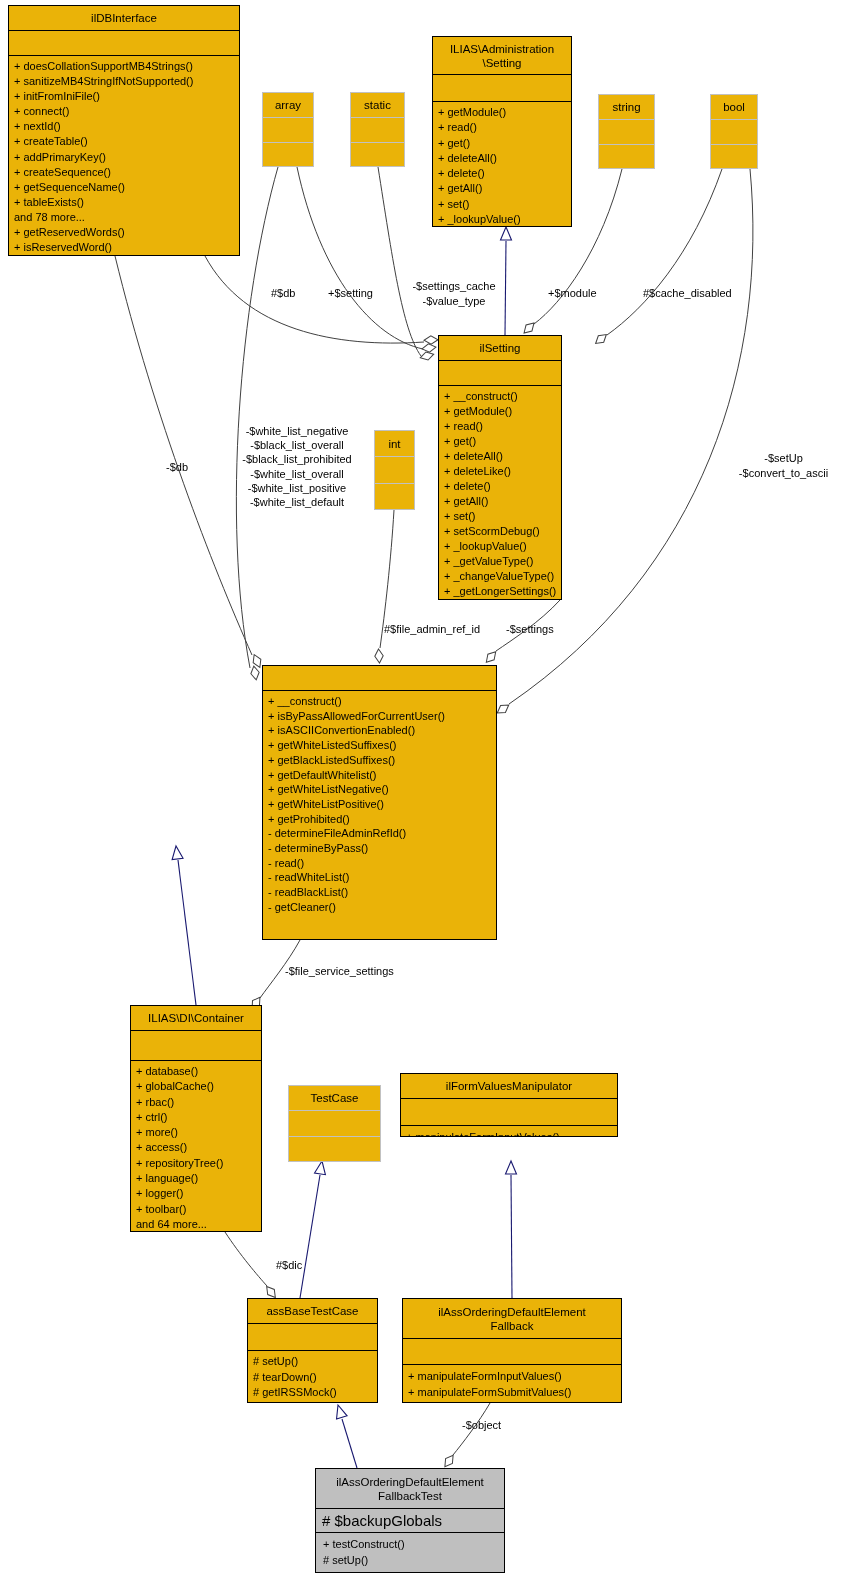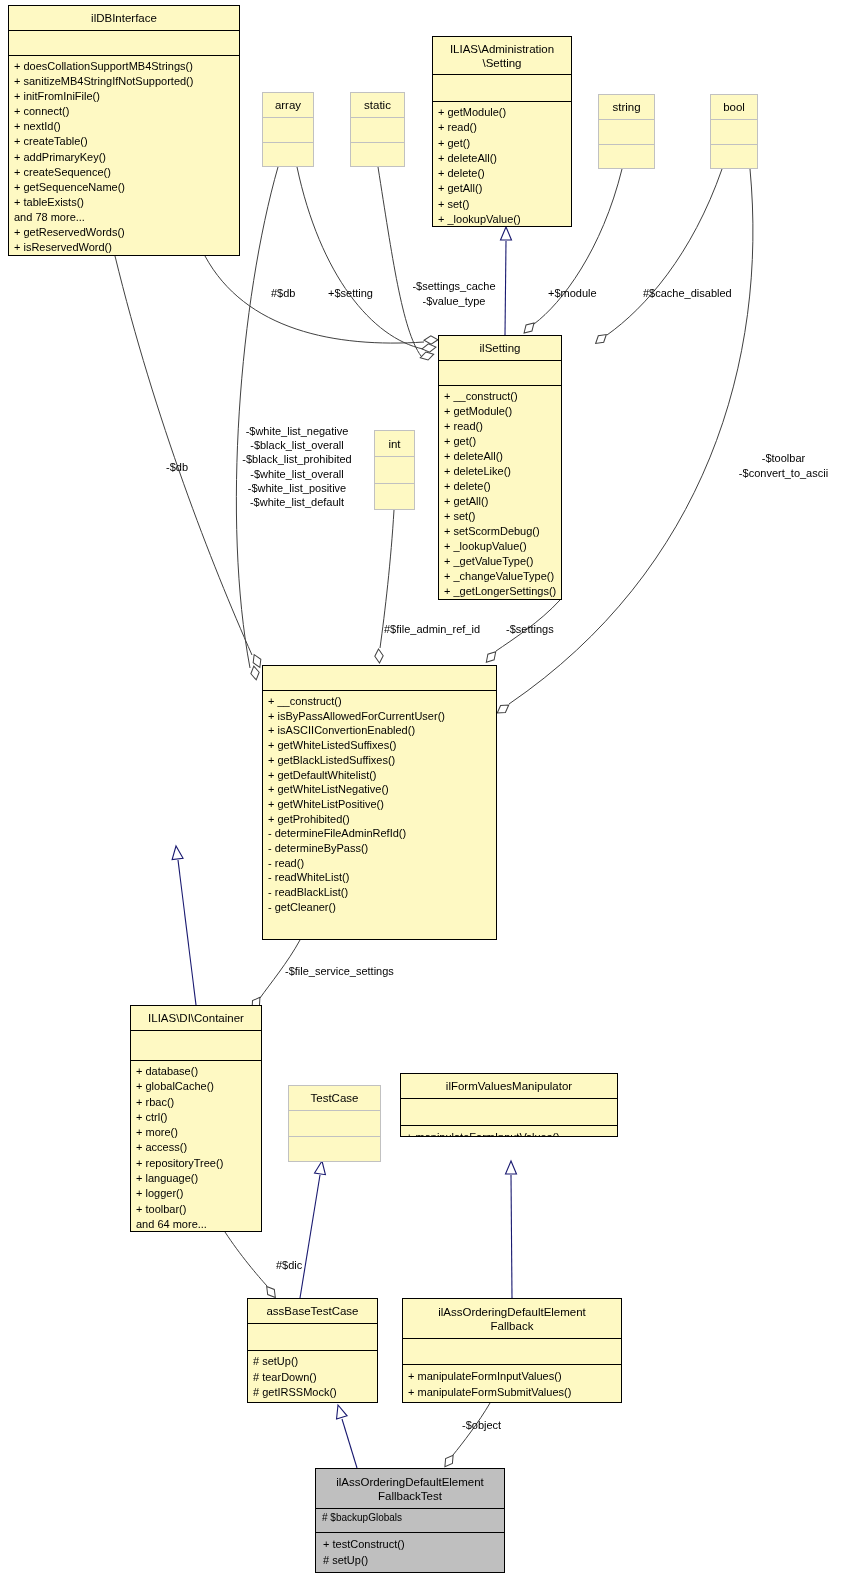--- a/index.html
+++ b/index.html
@@ -1,25 +1,25 @@
 <!DOCTYPE html>
 <html><head>
 <meta charset="utf-8">
 <style>
   html,body{margin:0;padding:0;background:#ffffff;}
   .canvas{position:relative;width:855px;height:1580px;background:#fff;
           font-family:"Liberation Sans",sans-serif;color:#000;overflow:hidden;}
   svg.edges{position:absolute;left:0;top:0;z-index:0;}
-  .box{position:absolute;background:#fef9c3;border:1.2px solid #000;box-sizing:border-box;
+  .box{position:absolute;background:#eab308;border:1.2px solid #000;box-sizing:border-box;
        display:flex;flex-direction:column;z-index:1;}
   .sec{box-sizing:border-box;}
   .title{display:flex;flex-direction:column;align-items:center;justify-content:center;
          font-size:11.5px;line-height:14px;text-align:center;border-bottom:1.2px solid #000;
          flex:0 0 auto;white-space:nowrap;}
-  .attrs{border-bottom:1.2px solid #000;flex:0 0 auto;font-size:10px;padding:2px 4px;}
+  .attrs{border-bottom:1.2px solid #000;flex:0 0 auto;font-size:15px;padding:2px 4px;}
   .methods{flex:1 1 auto;font-size:11px;padding:3px 4px 0 5px;white-space:nowrap;overflow:hidden;}
   .box.muted{border:1px solid #c1c1c1;}
   .box.muted .title{border-bottom:1px solid #c1c1c1;}
   .cell{flex:1 1 auto;border-bottom:1px solid #c1c1c1;}
   .cell:last-child{border-bottom:none;}
   .box.highlight{background:#bfbfbf;border:1.6px solid #000;}
   .elabel{position:absolute;font-size:11px;color:#000;white-space:nowrap;z-index:3;line-height:15px;}
   .elabel.center{text-align:center;}
   .elabel.tight{line-height:14.2px;}
 </style>
@@ -282,21 +282,21 @@
 
   <div class="elabel" style="left:271px;top:286px">#$db</div>
   <div class="elabel" style="left:328px;top:286px">+$setting</div>
   <div class="elabel center" style="left:398px;top:279px;width:112px">
       <div class="tline">-$settings_cache</div>
       <div class="tline">-$value_type</div>
     </div>
   <div class="elabel" style="left:548px;top:286px">+$module</div>
   <div class="elabel" style="left:643px;top:286px">#$cache_disabled</div>
   <div class="elabel center" style="left:712px;top:451px;width:143px">
-      <div class="tline">-$toolbar</div>
+      <div class="tline">-$setUp</div>
       <div class="tline">-$convert_to_ascii</div>
     </div>
   <div class="elabel" style="left:166px;top:460px">-$db</div>
   <div class="elabel center tight" style="left:224px;top:424px;width:146px">
       <div class="tline">-$white_list_negative</div>
       <div class="tline">-$black_list_overall</div>
       <div class="tline">-$black_list_prohibited</div>
       <div class="tline">-$white_list_overall</div>
       <div class="tline">-$white_list_positive</div>
       <div class="tline">-$white_list_default</div>

